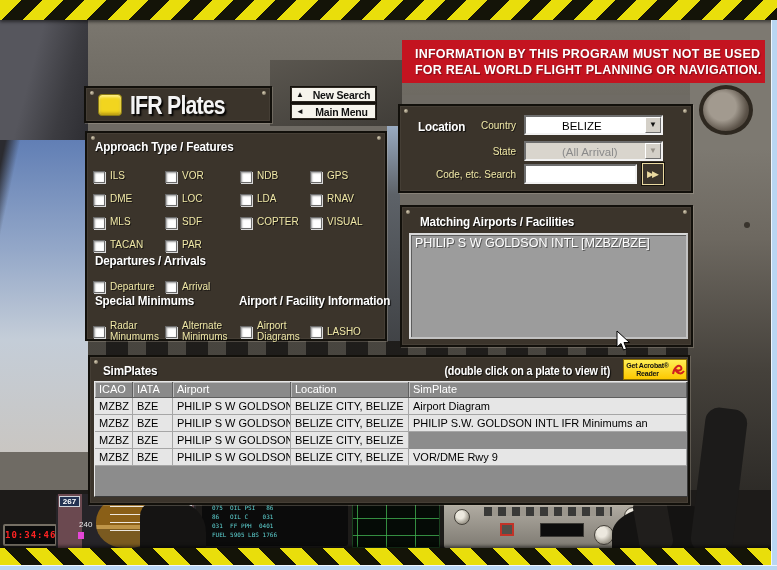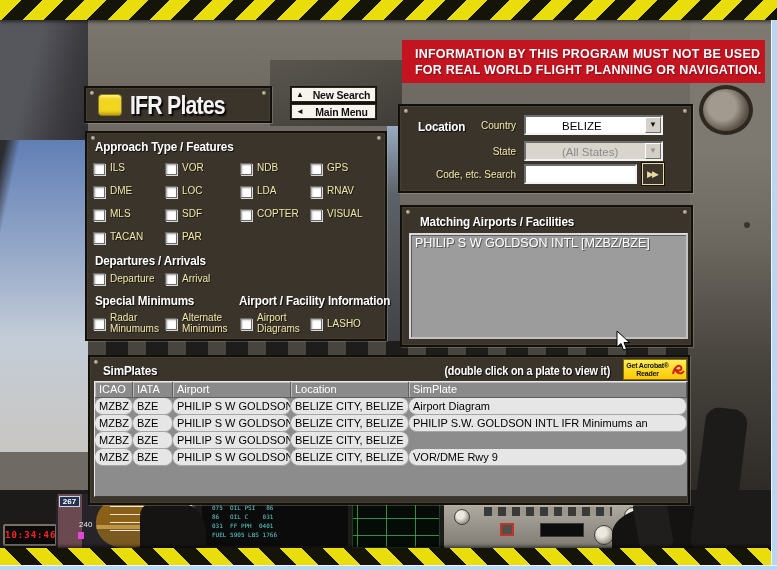--- a/index.html
+++ b/index.html
@@ -116,21 +116,21 @@
   .locpanel{left:398px;top:104px;width:295px;height:89px;}
   .loc-title{position:absolute;left:18px;top:13px;}
   .loc-lab{position:absolute;width:112px;text-align:right;}
   .loc-ctl{position:absolute;left:124px;width:139px;height:20px;}
   .gobtn{position:absolute;left:242px;top:57px;width:22px;height:22px;background:#3b342b;border:1px solid #ead9a0;
     box-shadow:0 0 0 1px #14110c;color:#ead9a0;font-size:9px;text-align:center;line-height:20px;letter-spacing:-2px;
     padding-right:2px;z-index:6;}
 
   
   .appanel{left:85px;top:131px;width:302px;height:210px;}
-  .grid4{position:absolute;left:6px;display:grid;grid-template-columns:72px 75px 70px 75px;}
+  .grid4{position:absolute;left:6px;display:grid;grid-template-columns:72px 75px 70px 75px;margin-top:8px;}
   .g1{top:24px;grid-auto-rows:23px;}
   .g2{top:136px;grid-auto-rows:20px;}
   .g3{top:176px;grid-auto-rows:30px;}
 
   
   .matchpanel{left:400px;top:205px;width:293px;height:142px;}
   .listbox{position:absolute;left:7px;top:26px;width:279px;height:106px;background:#9c9c9c;
     border:2px solid;border-color:#d9d9d9 #c2c2c2 #c2c2c2 #d9d9d9;box-shadow:inset 1px 1px 0 #5c5c5c;}
   .listbox .li{color:#fff;font-size:12.5px;line-height:17px;padding:0 4px;white-space:nowrap;overflow:hidden;
     text-shadow:1px 1px 0 #585858;}
@@ -142,21 +142,21 @@
   .badge{position:absolute;left:533px;top:2px;width:64px;height:21px;background:linear-gradient(#ffee55,#fcc800);
     border:1px solid #8a6d00;display:flex;align-items:center;z-index:6;}
   .badge .bt{flex:1;font-size:7px;font-weight:bold;color:#111;line-height:1.1;text-align:center;letter-spacing:-.2px;}
   .table{position:absolute;left:4px;top:24px;width:594px;height:116px;background:#8c8c8c;
     border:1px solid;border-color:#e8e8e8 #3a3a3a #3a3a3a #e8e8e8;overflow:hidden;}
   .trow{display:flex;width:100%;}
   .thead .tc{background:#8a8a8a;color:#fff;font-size:11px;height:16px;line-height:15px;
     border-right:1px solid #5e5e5e;border-bottom:1px solid #5e5e5e;box-shadow:inset 1px 1px 0 #bdbdbd;}
   .tc{padding:0 7px 0 4px;white-space:nowrap;overflow:hidden;}
   .tbody .tc{background:#e6e6e6;color:#000;font-size:11px;height:17px;line-height:16px;
-    border-right:1px solid #a6a6a6;border-bottom:1px solid #a6a6a6;border-radius:8px;}
+    border-right:1px solid #a6a6a6;border-bottom:1px solid #a6a6a6;}
   .c0{width:38px;} .c1{width:40px;} .c2{width:118px;} .c3{width:118px;} .c4{width:280px;flex:1;}
 
   .cursor{left:615px;top:330px;width:16px;height:22px;z-index:20;}
 </style>
 </head>
 <body>
 
 <div id="stage">
 
   <div class="abs ceiling"></div>
@@ -227,21 +227,21 @@
 
   <div class="abs panel locpanel">
     <div class="hdr loc-title">Location</div>
     <div class="ylab loc-lab" style="top:14px;left:4px;">Country</div>
     <div class="loc-ctl combo sunken" style="top:9px;">
       <span class="val">BELIZE</span>
       <span class="dd">▼</span>
     </div>
     <div class="ylab loc-lab" style="top:40px;left:4px;">State</div>
     <div class="loc-ctl combo sunken dis" style="top:35px;">
-      <span class="val">(All States)</span>
+      <span class="val">(All Arrival)</span>
       <span class="dd">▼</span>
     </div>
     <div class="ylab loc-lab" style="top:63px;left:4px;">Code, etc. Search</div>
     <input class="loc-ctl sunken" style="top: 58px; width: 113px; font-size: 11.5px; padding-left: 4px;" value="">
     <div class="gobtn">▶▶</div>
   </div>
 
   <div class="abs panel appanel">
     <div class="hdr abs" style="left:8px;top:6px;">Approach Type / Features</div>
     <div class="grid4 g1">

